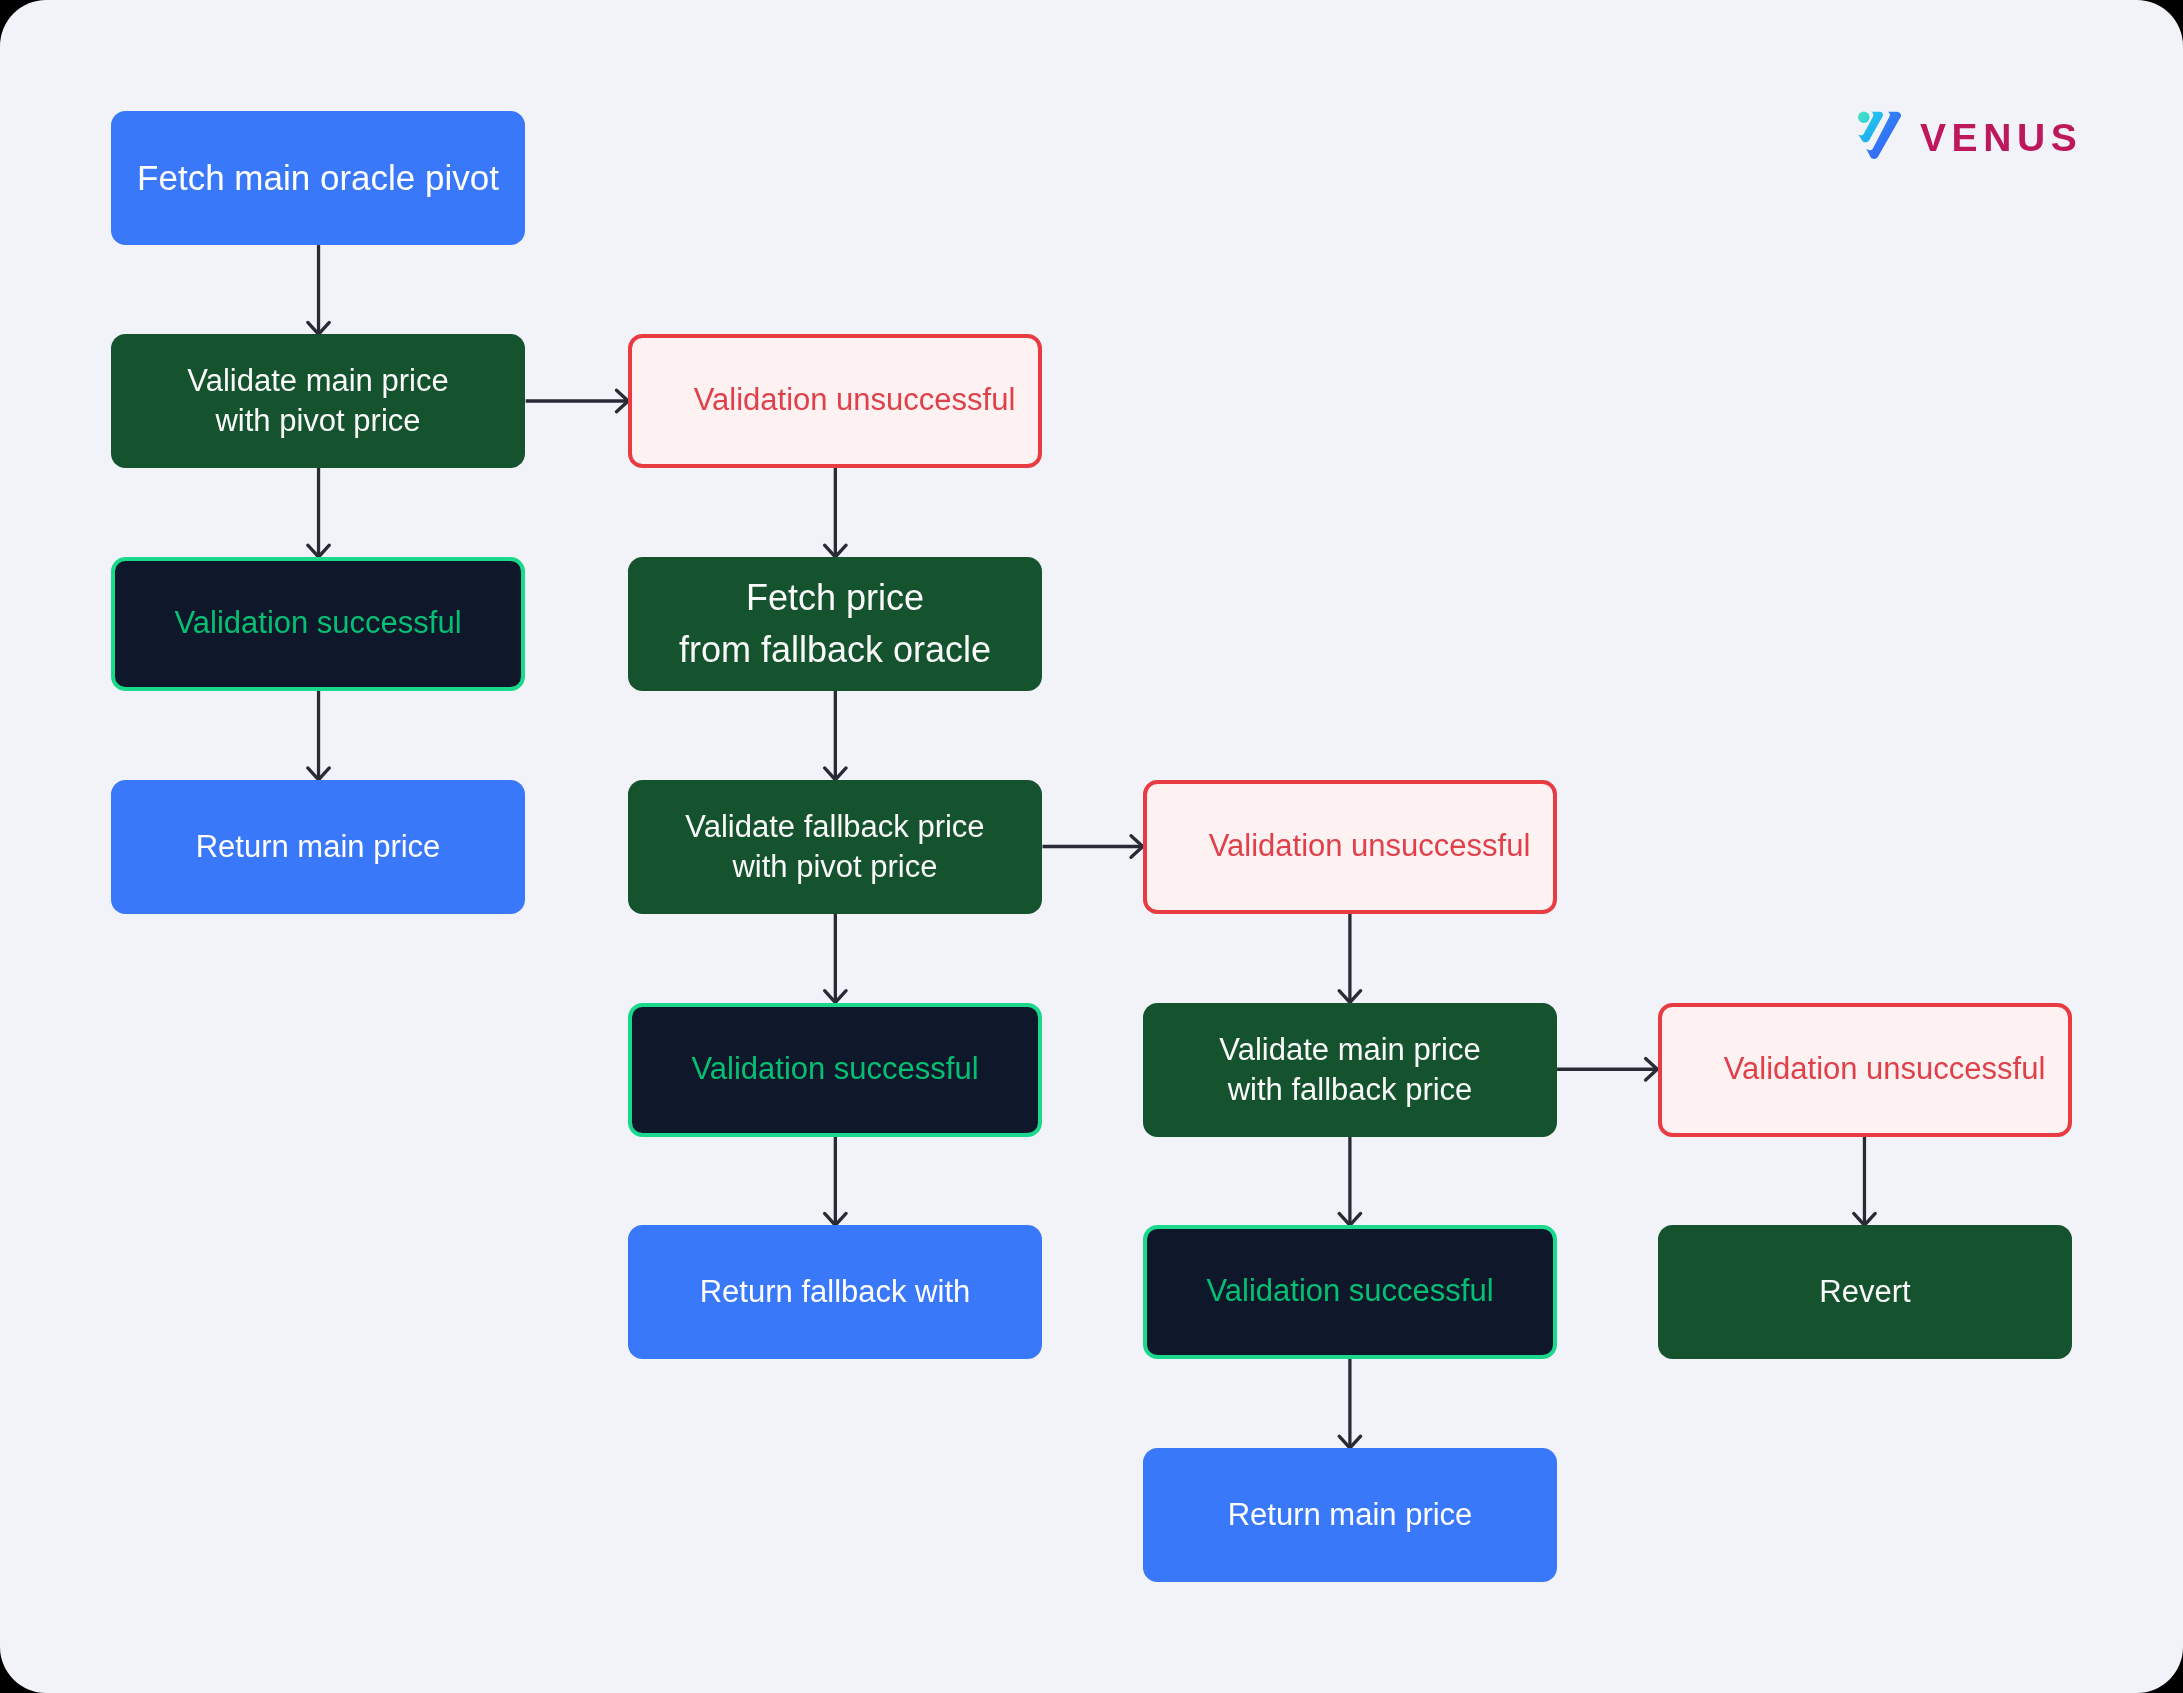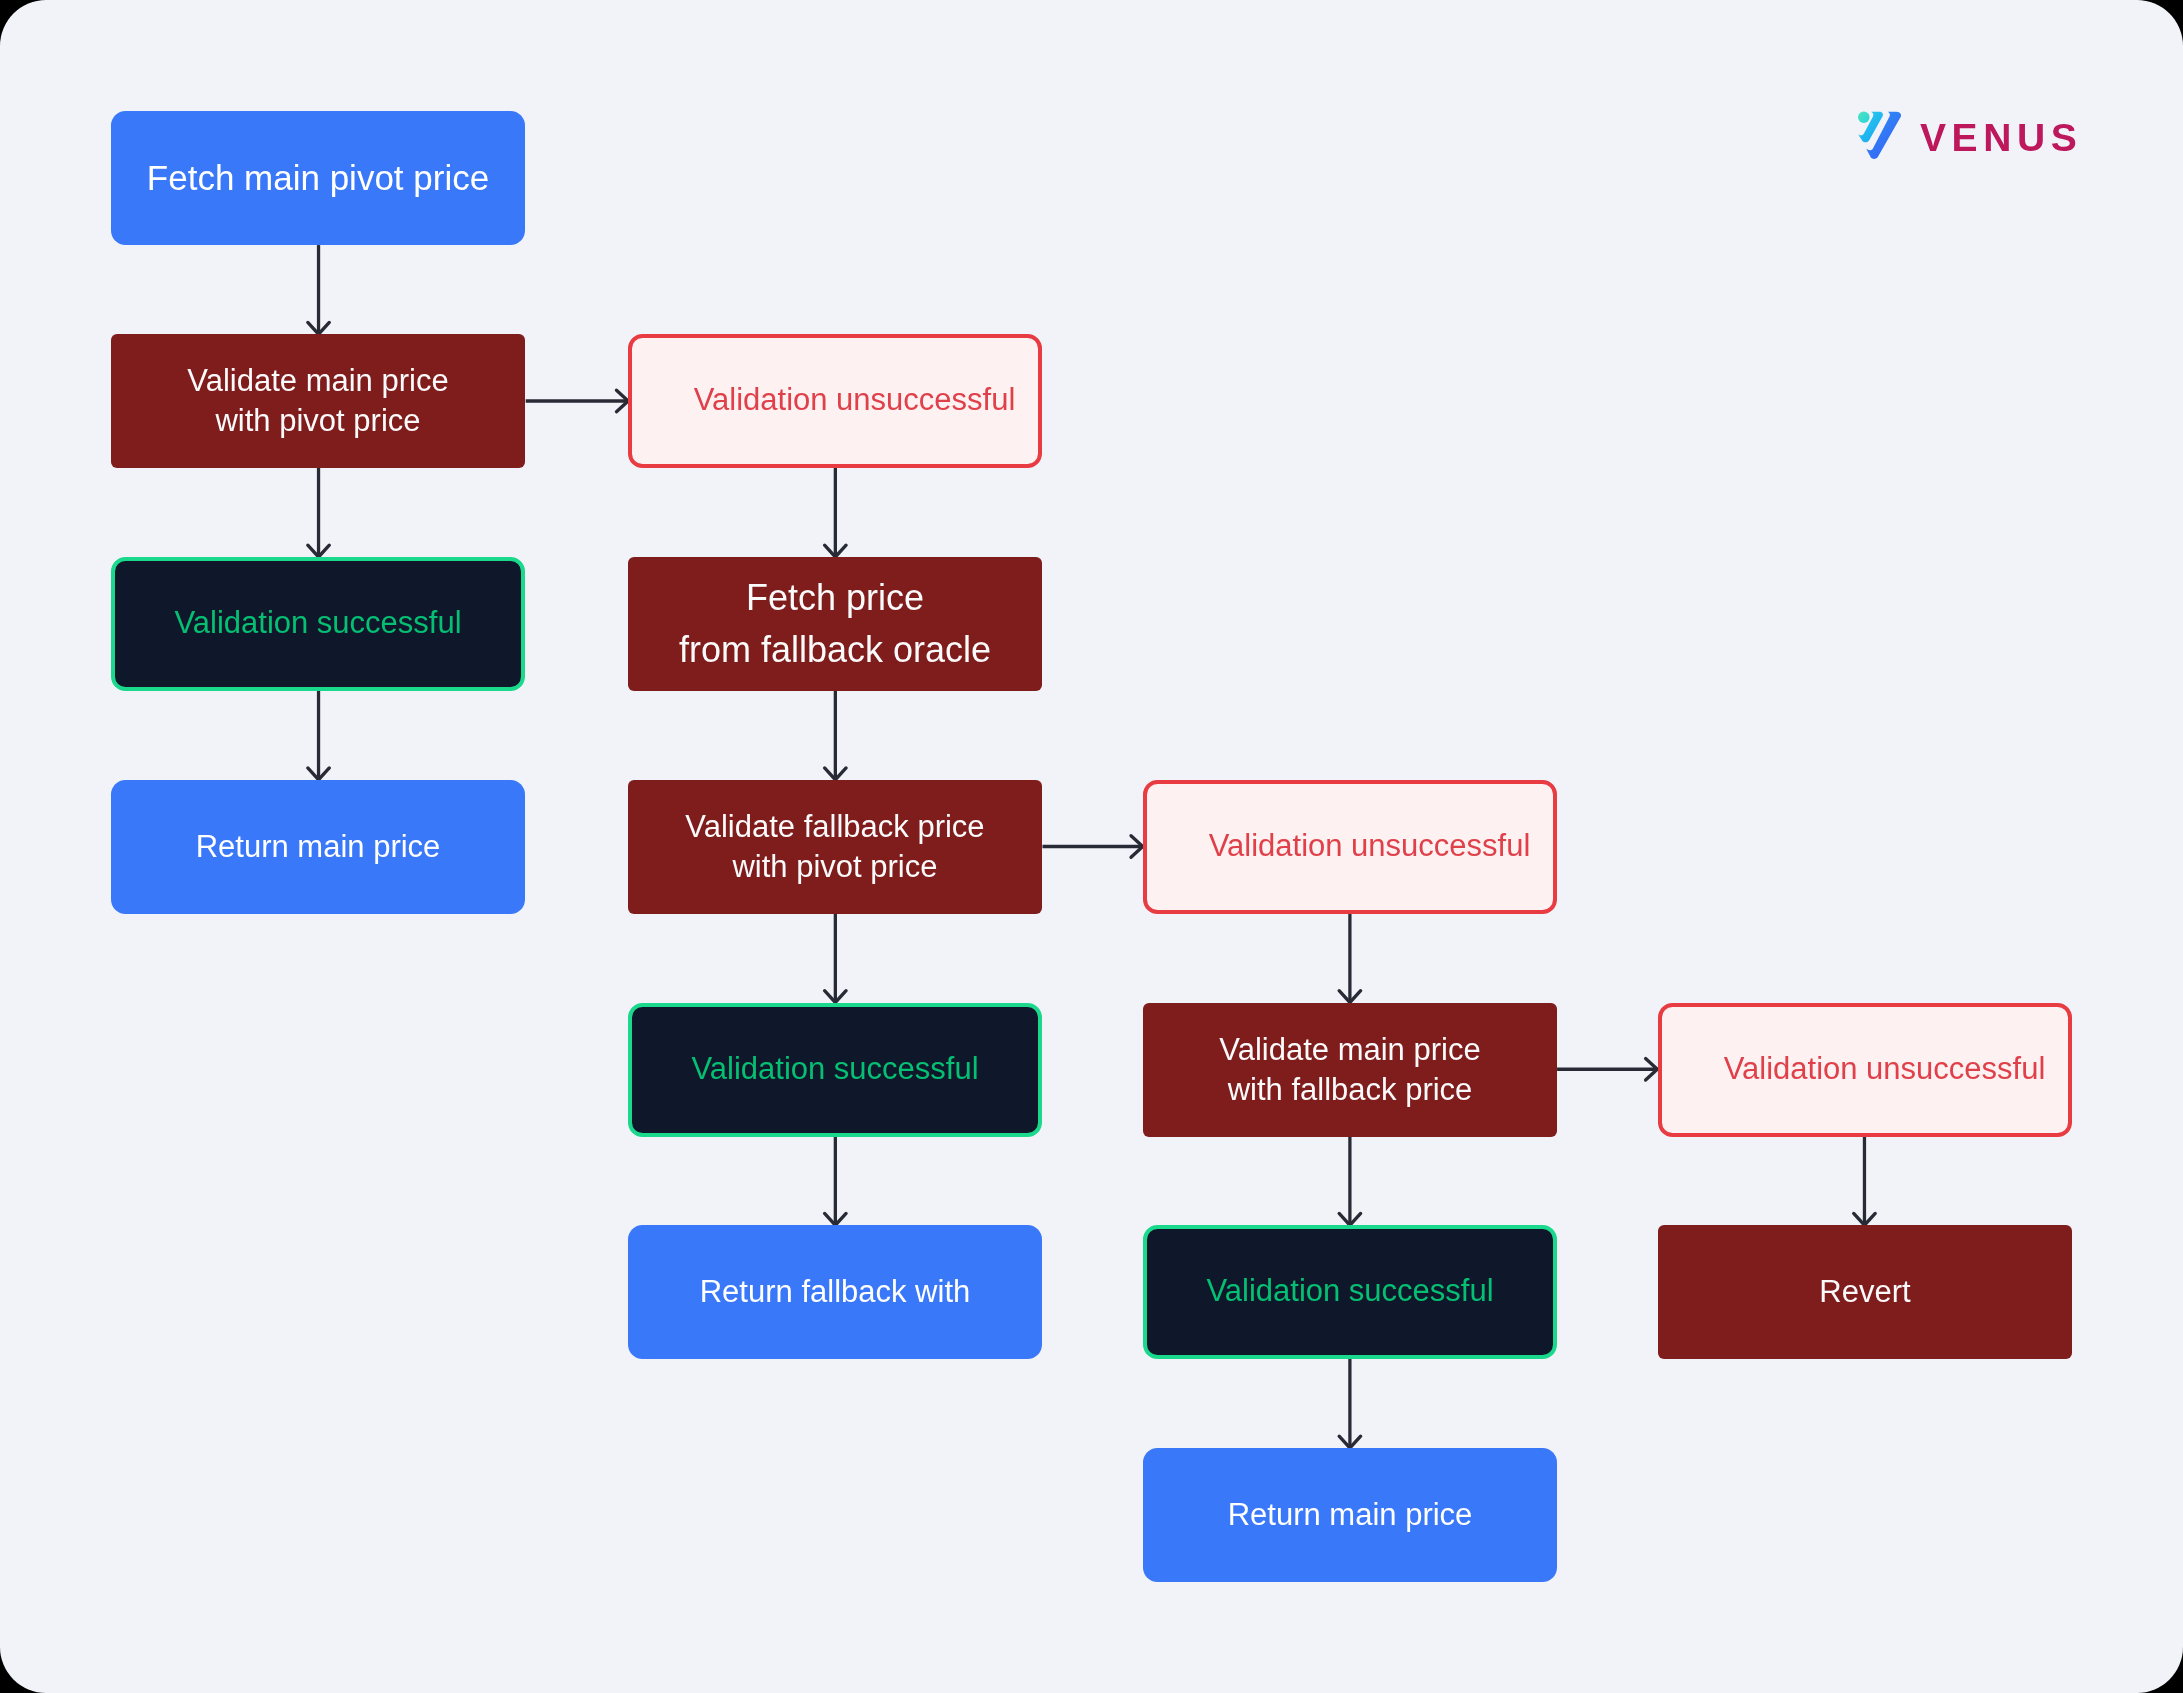--- a/index.html
+++ b/index.html
@@ -10,21 +10,21 @@
     font-family:"Liberation Sans", sans-serif;
   }
   .node { position:absolute; width:414px; height:134px; border-radius:14.5px;
           display:flex; align-items:center; justify-content:center; text-align:center;
           box-sizing:border-box; }
   .node .lbl { font-size:31px; line-height:40px; white-space:pre-line; }
   .node.big .lbl { font-size:35px; line-height:42px; }
   .node.big2 .lbl { font-size:36px; line-height:52px; }
   .n-blue { background:#3A78FA; }
   .n-blue .lbl { color:#FFFFFF; }
-  .n-dark { background:#7f1d1d;border-radius:6px; }
+  .n-dark { background:#14532d; }
   .n-dark .lbl { color:#FAFAFB; }
   .n-green { background:#0f172a; border:4.5px solid #1BD98C; }
   .n-green .lbl { color:#05BF73; position:relative; top:-1.1px; }
   .n-red { background:#FDF1F2; border:4.5px solid #E83B42;padding-left:39px; }
   .n-red .lbl { color:#E04049; position:relative; top:-1.1px; }
   svg.edges { position:absolute; left:0; top:0; width:2183px; height:1693px; }
   #logo { position:absolute; left:1858px; top:111px; width:223px; height:50px; }
   #logo svg { position:absolute; left:0; top:0; }
   #wordmark { position:absolute; left:62px; top:6.7px; font-size:39px; font-weight:700;
               letter-spacing:5.6px; color:#be185d; line-height:1; }
@@ -86,21 +86,21 @@
         <path d="M 2796 1920 L 2976 1920" stroke="#282A36" stroke-width="5.9" fill="none"></path>
         <path d="M 2955 1900.7 L 2976 1920 L 2955 1939.3" stroke="#282A36" stroke-width="6" fill="none" stroke-linecap="round" stroke-linejoin="miter"></path>
       </g>
       <g>
         <path d="M 3348 2040 L 3348 2200" stroke="#282A36" stroke-width="5.9" fill="none"></path>
         <path d="M 3328.7 2179 L 3348 2200 L 3367.3 2179" stroke="#282A36" stroke-width="6" fill="none" stroke-linecap="round" stroke-linejoin="miter"></path>
       </g>
     </svg>
   <div id="nodes">
       <div class="node n-blue big" style="left: 111px; top: 111px;">
-        <div class="lbl">Fetch main pivot price</div>
+        <div class="lbl">Fetch main oracle pivot</div>
       </div>
       <div class="node n-dark" style="left: 111px; top: 334px;">
         <div class="lbl">Validate main price
 with pivot price</div>
       </div>
       <div class="node n-green" style="left: 111px; top: 557px;">
         <div class="lbl">Validation successful</div>
       </div>
       <div class="node n-blue" style="left: 111px; top: 780px;">
         <div class="lbl">Return main price</div>

